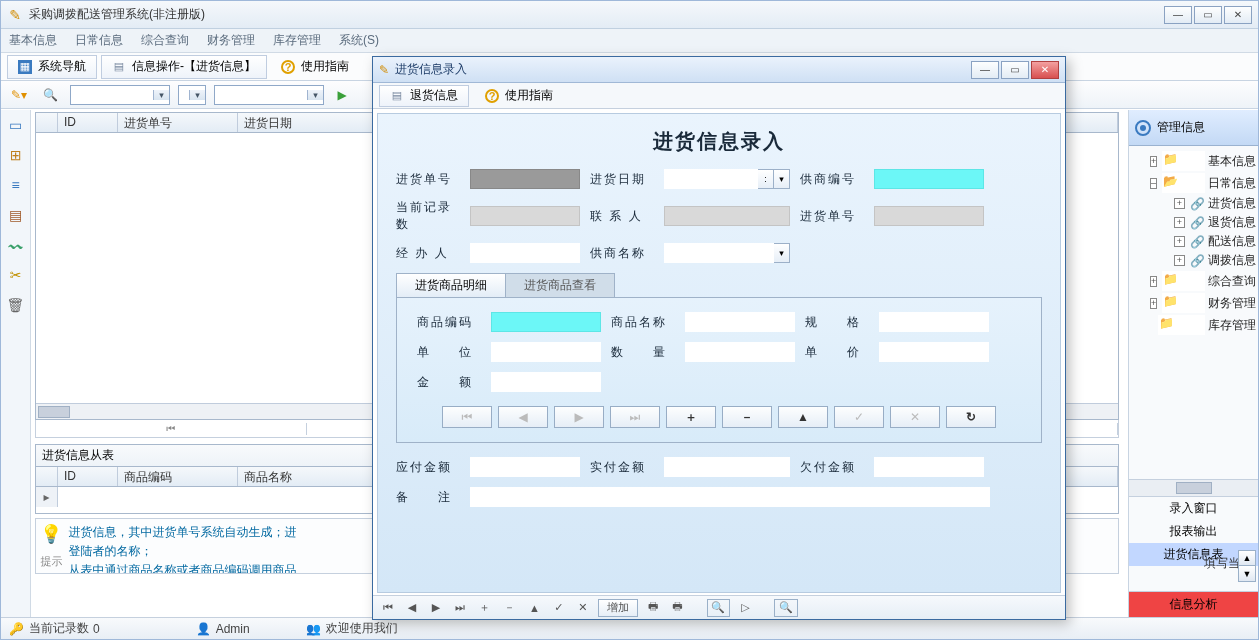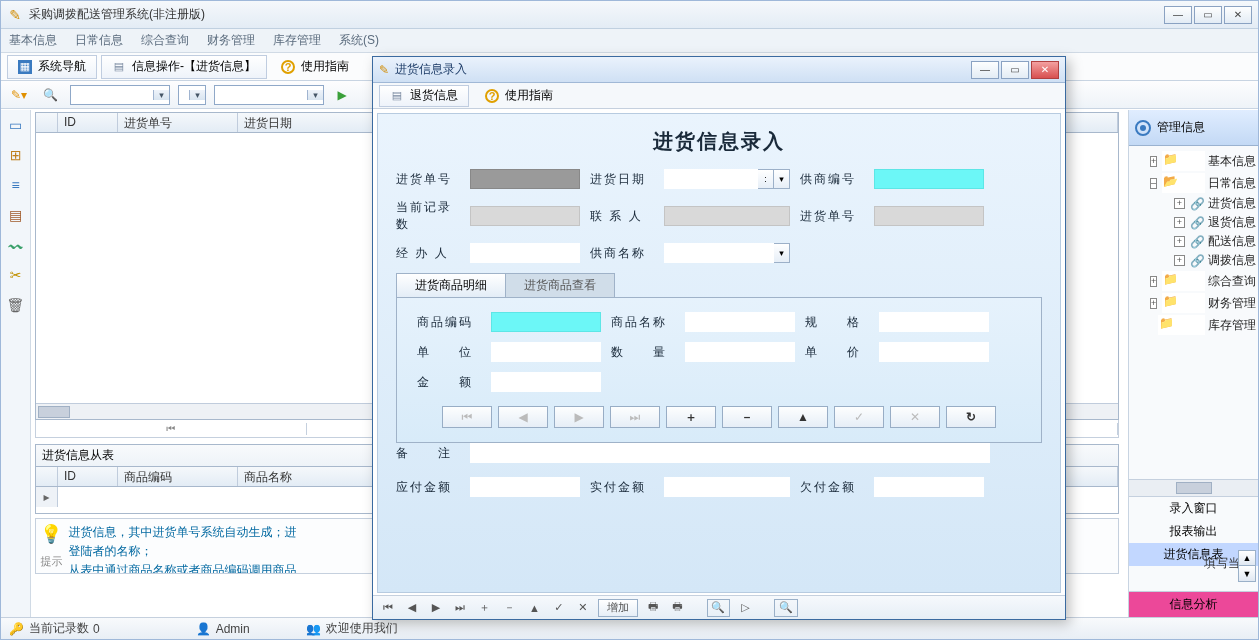--- a/index.html
+++ b/index.html
@@ -59,21 +59,21 @@
 .tree ul { list-style:none; padding-left: 16px;}
 .tree li { padding: 1px 0; white-space:nowrap; display:flex;align-items:center;gap:3px;}
 .tree li::before { content:''; }
 .tree .exp { width:11px;height:11px;border:1px solid #888;display:inline-flex;align-items:center;justify-content:center;font-size:9px;line-height:1;background:#fff;color:#555;margin-right:2px;}
 .tree .fld { color:#e8b030; }
 .right-scroll { height:18px; background:#eaeef3; border-top:1px solid #c5d0de; border-bottom:1px solid #c5d0de; display:flex;align-items:center;}
 .right-scroll .thumb{ margin:0 auto; width:36px; height:12px; background:#c8d0dc; border:1px solid #a0b0c4;}
 .right-list { }
 .right-list .item { padding:3px 10px; cursor:pointer; text-align:center;}
 .right-list .item.sel { background:#c2d7ff; }
-.right-foot { position:absolute; bottom:0; left:0; right:0; border-top:1px solid #c5d0de; padding:4px 10px; background:#ec4899; text-align:center;}
+.right-foot { position:absolute; bottom:0; left:0; right:0; border-top:1px solid #c5d0de; padding:4px 10px; background:#ef4444; text-align:center;}
 
 
 .statusbar { position:absolute; left:0; right:0; bottom:0; height:22px; background:linear-gradient(#f8fafc,#e8eef5); border-top:1px solid #c5d0de; display:flex; align-items:center; padding:0 8px; gap:16px;}
 .statusbar .sb-item { display:flex; align-items:center; gap:4px; color:#444;}
 .sb-icon { width:16px;height:16px;display:inline-flex;align-items:center;justify-content:center;}
 
 
 .dialog { position:absolute; left:372px; top:56px; width:694px; height:564px; border:1px solid #3a6aa0; background:#fff; box-shadow: 4px 4px 12px rgba(0,0,0,.25); }
 .dlg-titlebar { height:26px; background:linear-gradient(#eaf2fc,#cfe0f4); display:flex;align-items:center;padding:0 6px;border-bottom:1px solid #a0b8d6;}
 .dlg-titlebar .title-text { flex:1; color:#1b3a66; }
@@ -402,31 +402,31 @@
         <div class="rec-btn disabled">⏭</div>
         <div class="rec-btn" style="font-weight:bold;">＋</div>
         <div class="rec-btn" style="font-weight:bold;">－</div>
         <div class="rec-btn">▲</div>
         <div class="rec-btn disabled">✓</div>
         <div class="rec-btn disabled">✕</div>
         <div class="rec-btn" style="font-weight:bold;">↻</div>
       </div>
     </div>
 
-    <div class="form-row">
-      <label>备　　注</label>
-      <div class="fld" style="width:520px;"></div>
-    </div>
     <div class="form-row" style="margin-top:14px;">
       <label>应付金额</label>
       <div class="fld"></div>
       <label>实付金额</label>
       <div class="fld" style="width:126px;"></div>
       <label>欠付金额</label>
       <div class="fld"></div>
+    </div>
+    <div class="form-row">
+      <label>备　　注</label>
+      <div class="fld" style="width:520px;"></div>
     </div>
   </div>
 
   <div class="dlg-bottom">
     <span class="bbtn">⏮</span>
     <span class="bbtn">◀</span>
     <span class="bbtn">▶</span>
     <span class="bbtn">⏭</span>
     <span class="bbtn">＋</span>
     <span class="bbtn">－</span>

